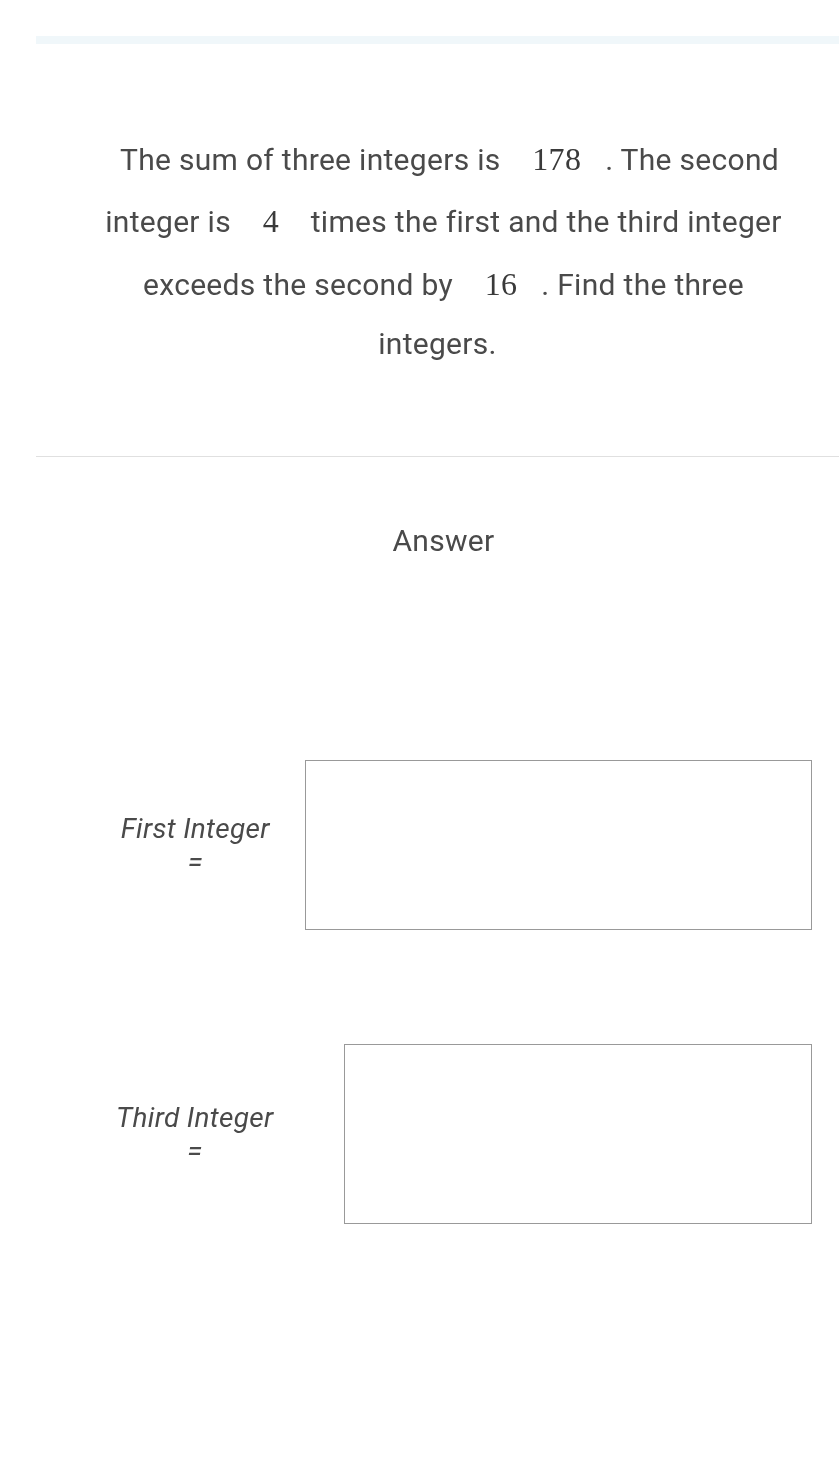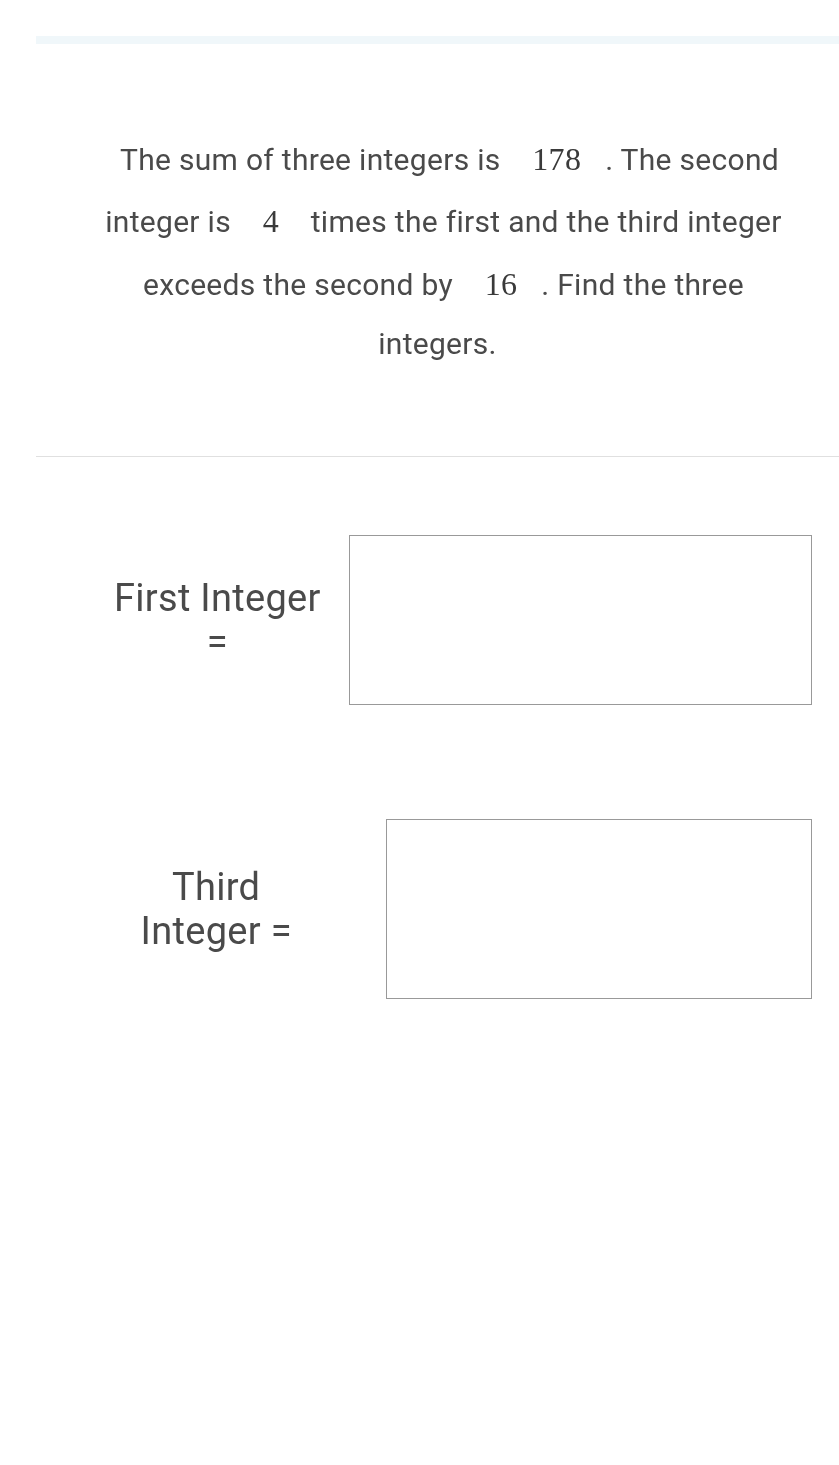--- a/index.html
+++ b/index.html
@@ -48,25 +48,26 @@
       display: flex;
       align-items: center;
       margin-bottom: 90px;
       padding-left: 35px;
     }
     .input-row:last-child {
       margin-bottom: 0;
       gap: 40px;
     }
     .input-label {
-      font-size: 38px;
+      font-size: 28px;
       color: #4a4a4a;
       font-weight: 400;
       margin-right: 12px;
       letter-spacing: 0.3px;
+      font-style: italic;
     }
     .answer-input {
       border: 1px solid #999999;
       background: #ffffff;
       font-size: 28px;
       padding: 8px 12px;
       color: #333333;
     }
     .input-first {
       width: 510px;
@@ -86,20 +87,21 @@
 
 <div class="top-bar"></div>
 
 <div class="question-section">
   <p class="question-text">
     <span>The sum of three integers is </span><span class="math-num">178</span><span>. The second integer is </span><span class="math-num">4</span><span> times the first and the third integer exceeds the second by </span><span class="math-num">16</span><span>. Find the three integers.</span>
   </p>
 </div>
 
 <div class="answer-section">
+  <h2 class="answer-heading">Answer</h2>
 
   <div class="input-row">
     <span class="input-label">First Integer =</span>
     <input type="text" class="answer-input input-first" value="" style="">
   </div>
 
 
   <div class="input-row">
     <span class="input-label">Third Integer =</span>
     <input type="text" class="answer-input input-third" value="" style="">

